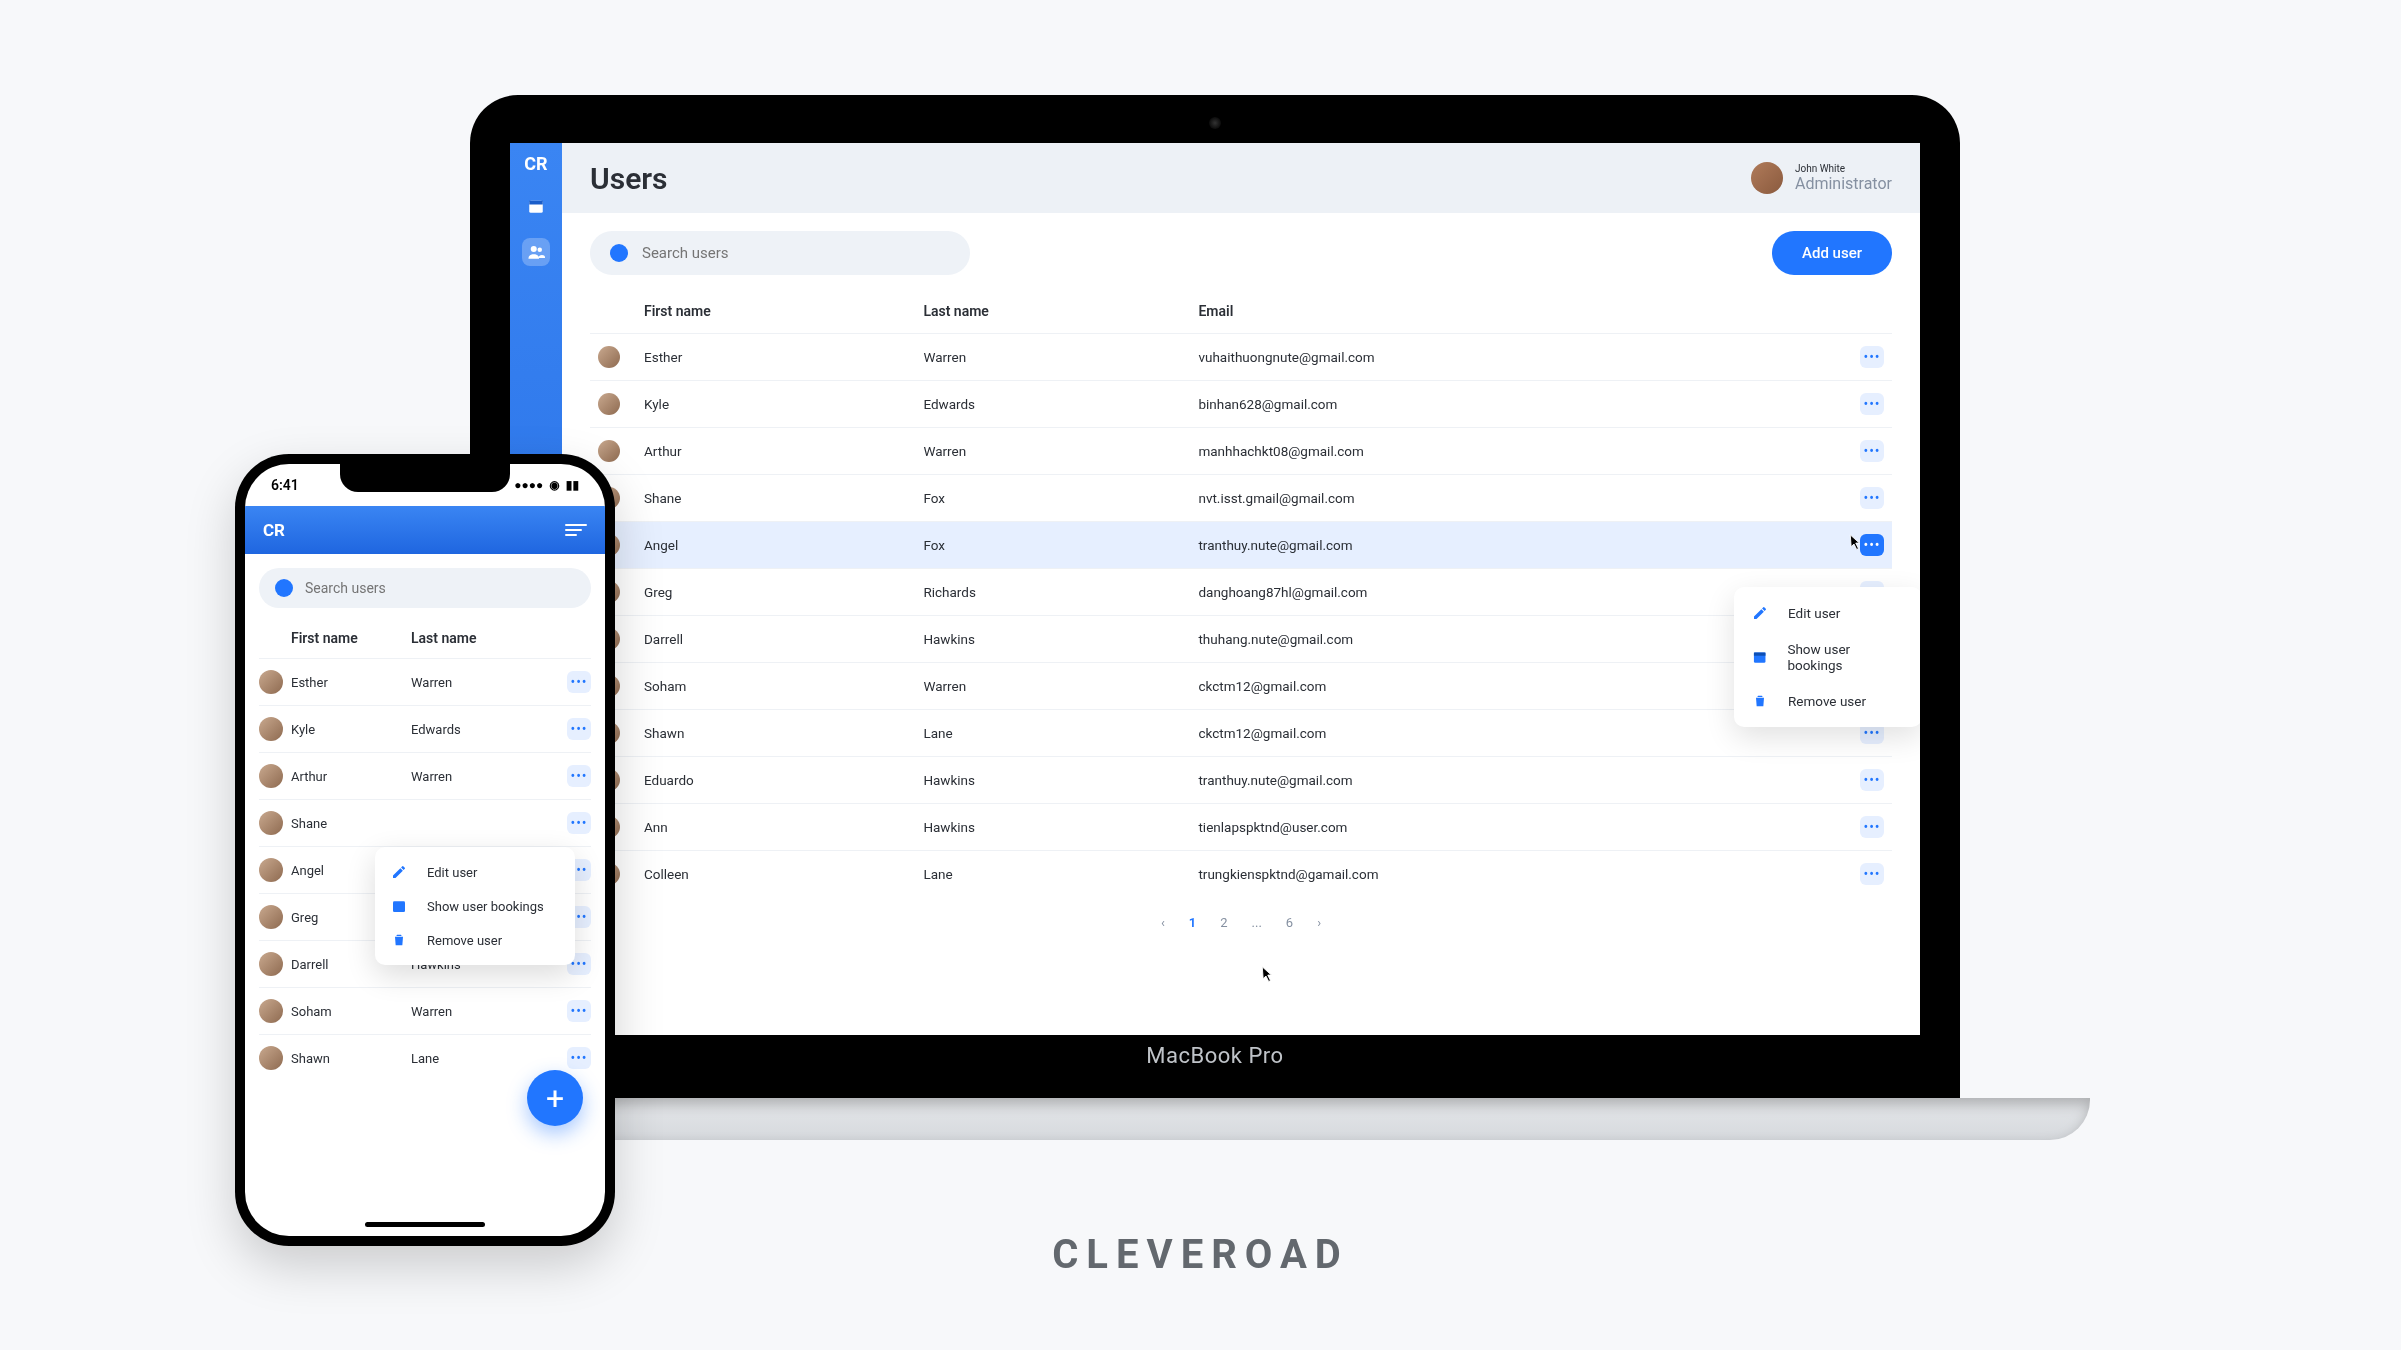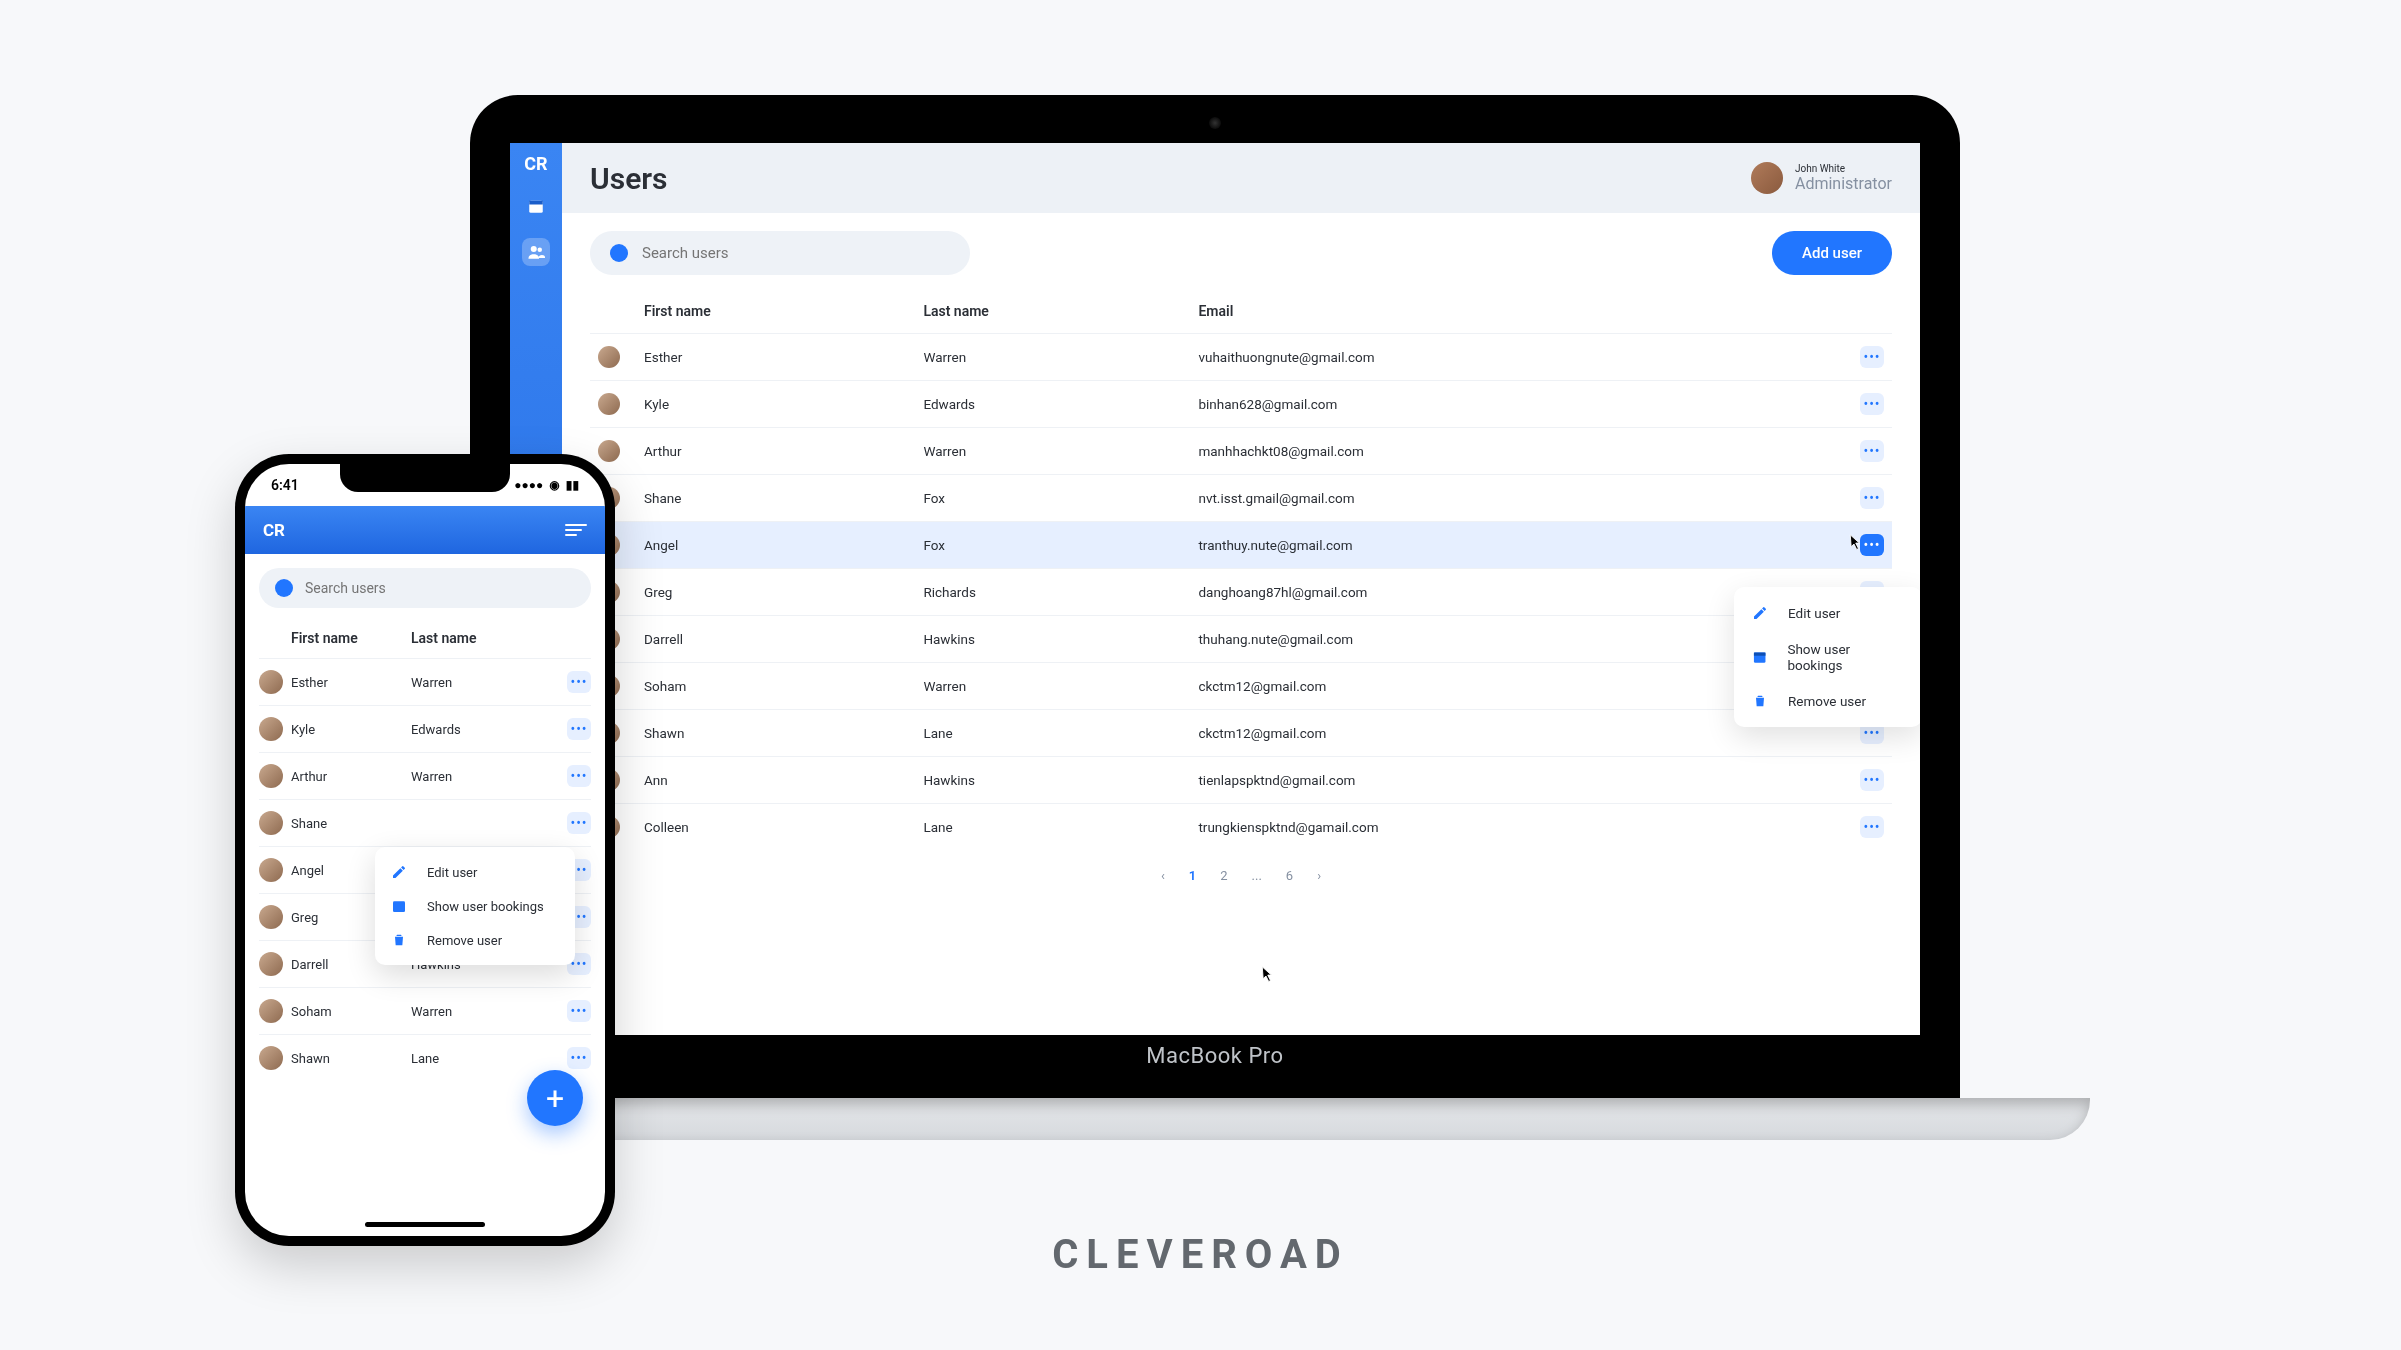--- a/index.html
+++ b/index.html
@@ -235,23 +235,32 @@
                     <td><span class="av"></span></td>
                     <td>Shawn</td>
                     <td>Lane</td>
                     <td>ckctm12@gmail.com</td>
                     <td>
                       <div class="row-more">•••</div>
                     </td>
                   </tr>
                   <tr>
                     <td><span class="av"></span></td>
+                    <td>Eduardo</td>
+                    <td>Hawkins</td>
+                    <td>tranthuy.nute@gmail.com</td>
+                    <td>
+                      <div class="row-more">•••</div>
+                    </td>
+                  </tr>
+                  <tr>
+                    <td><span class="av"></span></td>
                     <td>Ann</td>
                     <td>Hawkins</td>
-                    <td>tienlapspktnd@gmail.com</td>
+                    <td>tienlapspktnd@user.com</td>
                     <td>
                       <div class="row-more">•••</div>
                     </td>
                   </tr>
                   <tr>
                     <td><span class="av"></span></td>
                     <td>Colleen</td>
                     <td>Lane</td>
                     <td>trungkienspktnd@gamail.com</td>
                     <td>

